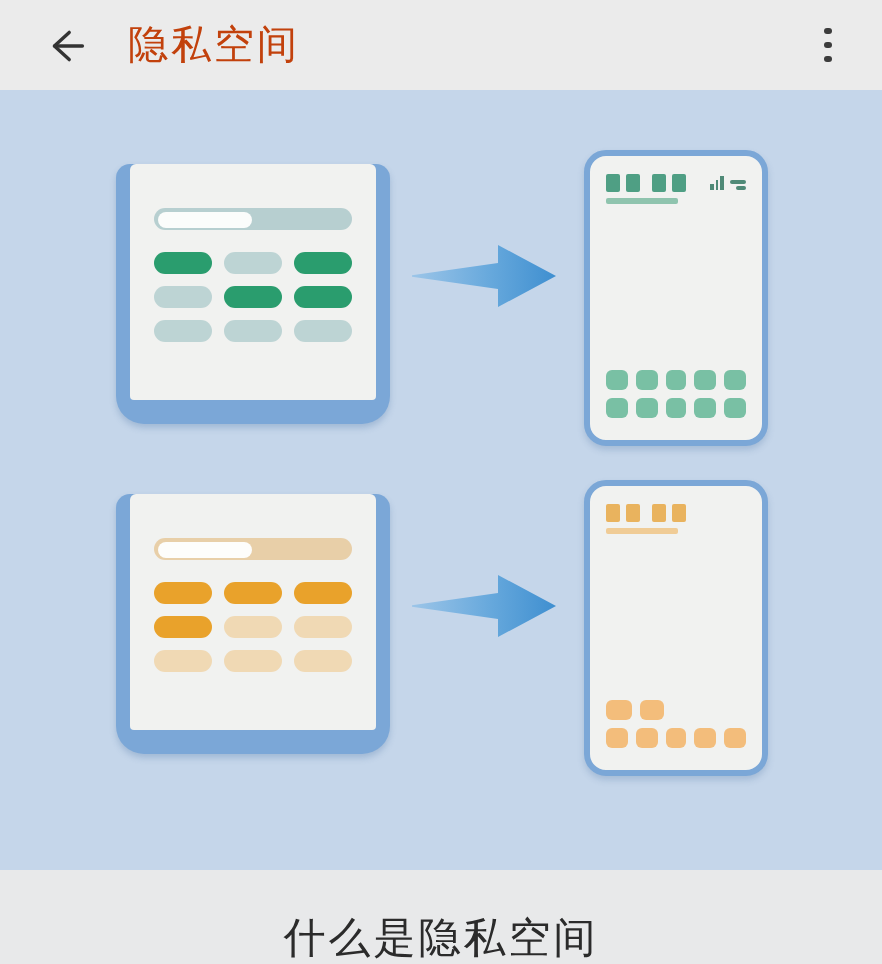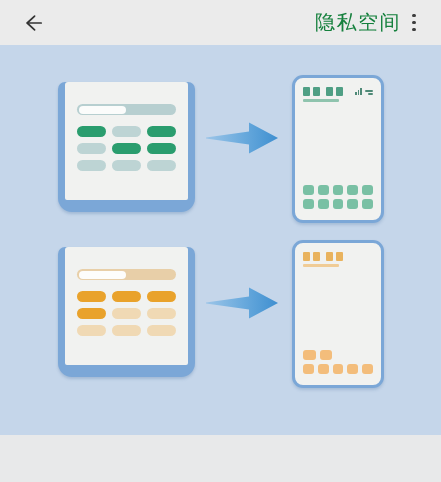--- a/index.html
+++ b/index.html
@@ -38,25 +38,24 @@
     height: 28px;
     display: flex;
     align-items: center;
     justify-content: center;
     flex: 0 0 auto;
     cursor: pointer;
   }
   .header-title {
     margin-left: 18px;
     font-size: 20px;
-    color: #15803d;
+    color: #c2410c;
     letter-spacing: 1.5px;
     white-space: nowrap;
     flex: 1 1 auto;
-    text-align: right;
   }
   .menu-btn {
     width: 26px;
     height: 30px;
     display: flex;
     flex-direction: column;
     align-items: center;
     justify-content: center;
     gap: 3.5px;
     flex: 0 0 auto;
@@ -424,14 +423,17 @@
             <div class="app" style="background:#f3bd7b;"></div>
             <div class="app" style="background:#f3bd7b;"></div>
             <div class="app" style="background:#f3bd7b;"></div>
             <div class="app" style="background:#f3bd7b;"></div>
           </div>
         </div>
       </div>
     </div>
   </div>
 
+  <div class="footer">
+    <div class="footer-title">什么是隐私空间</div>
+  </div>
 
 </div>
 
 </body></html>

